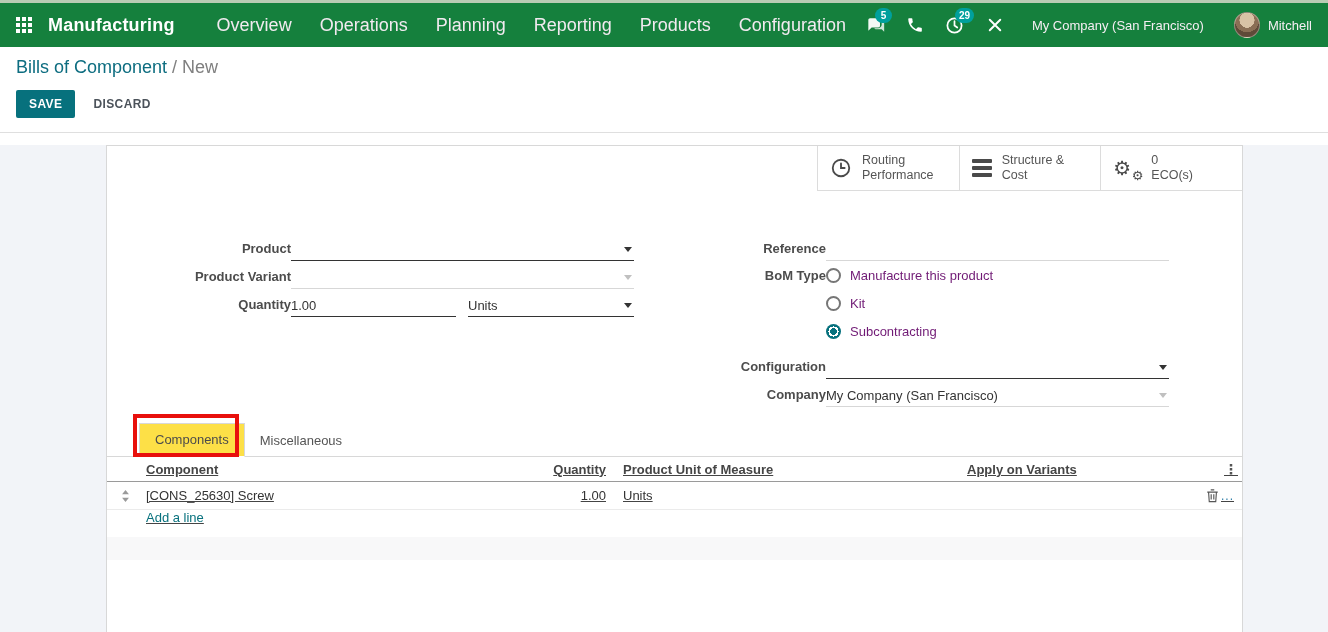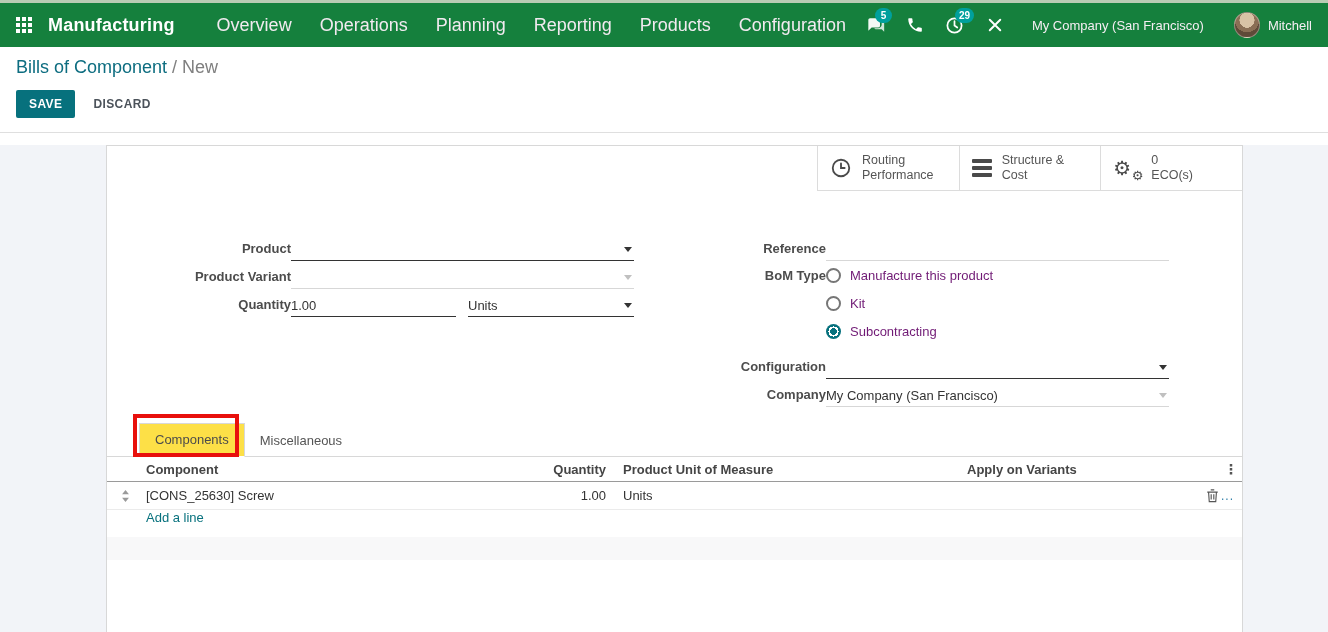--- a/index.html
+++ b/index.html
@@ -79,21 +79,21 @@
   .radio-label { color:#701a75; }
   .gap6 { height:6px; }
 
   
   .tabs-bar { position:relative; height:34px; border-bottom:1px solid #d8d8d8; padding-left:32px; display:flex; align-items:flex-end; }
   .tab { padding:8px 15px 9px; font-size:13px; color:#555; cursor:pointer; position:relative; top:1px; }
   .tab.active { background:#fde047; border:1px solid #d8d8d8; border-bottom:1px solid #fff; color:#4c4c4c; }
   .hl-box { position:absolute; left:26px; top:-9px; width:106px; height:43px; border:4px solid #e8100c; pointer-events:none; z-index:5; }
 
   
-  .tbl { width:100%; }
+  .tbl { width:100%;text-decoration:underline; }
   .tr { display:flex; align-items:center; }
   .th-row { height:25px; border-bottom:1px solid #9a9a9a; font-weight:700; color:#454545; }
   .c-handle { width:36px; display:flex; justify-content:center; }
   .c-comp { width:355px; padding-left:3px; }
   .th-row .c-comp { width:391px; padding-left:39px; }
   .c-qty { width:112px; text-align:right; padding-right:4px; }
   .c-uom { width:339px; padding-left:13px; }
   .c-apply { width:233px; padding-left:18px; }
   .c-end { width:60px; display:flex; align-items:center; }
   .th-row .c-end { justify-content:flex-end; padding-right:4px; }

